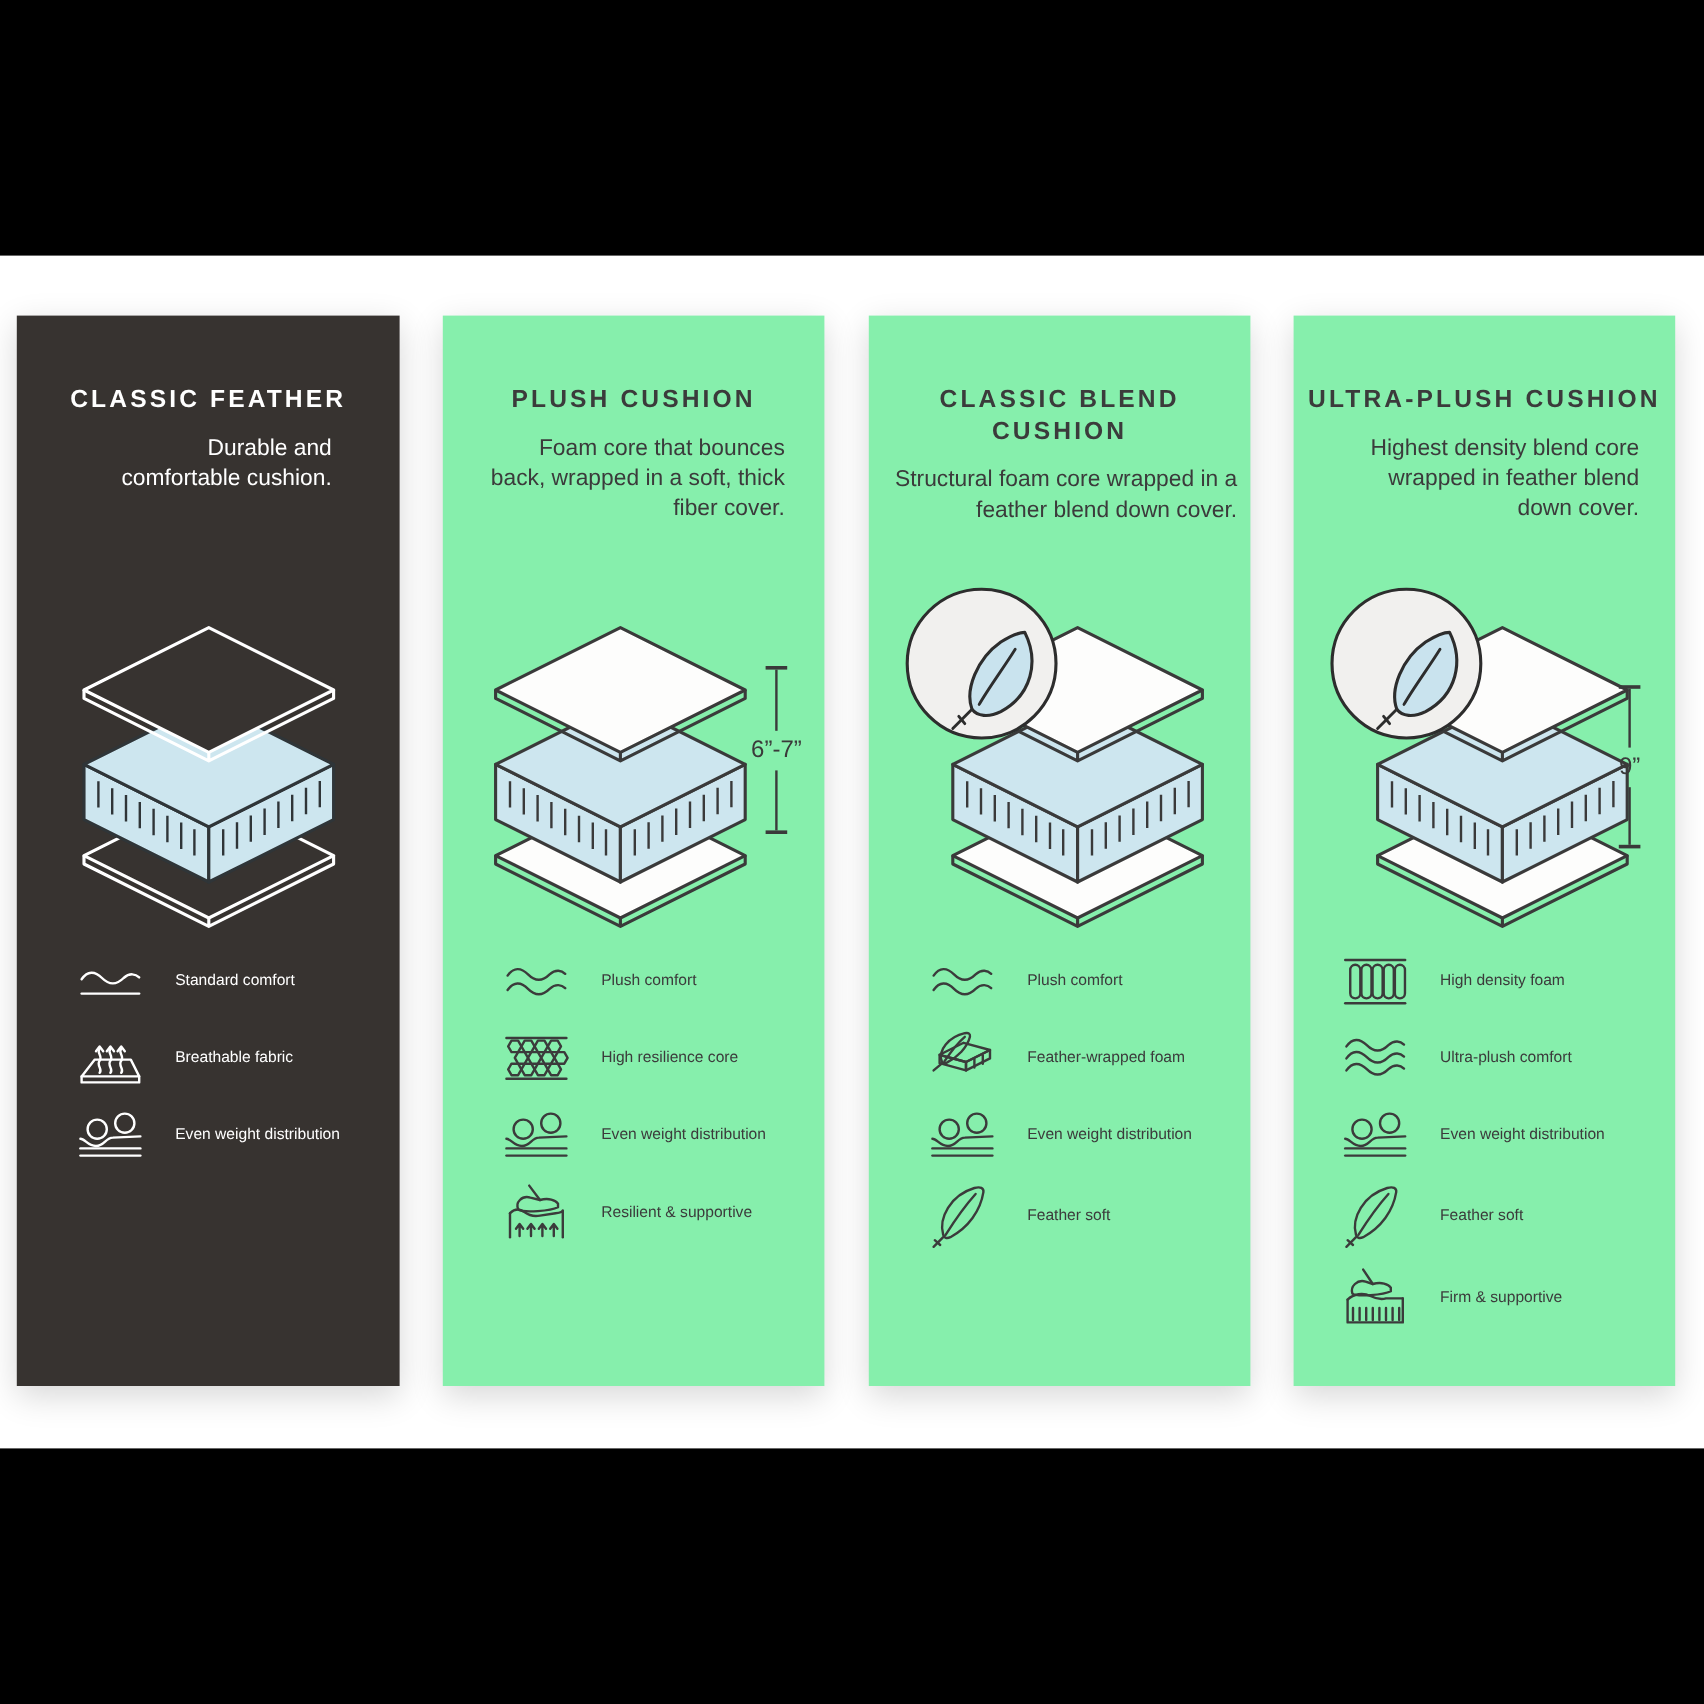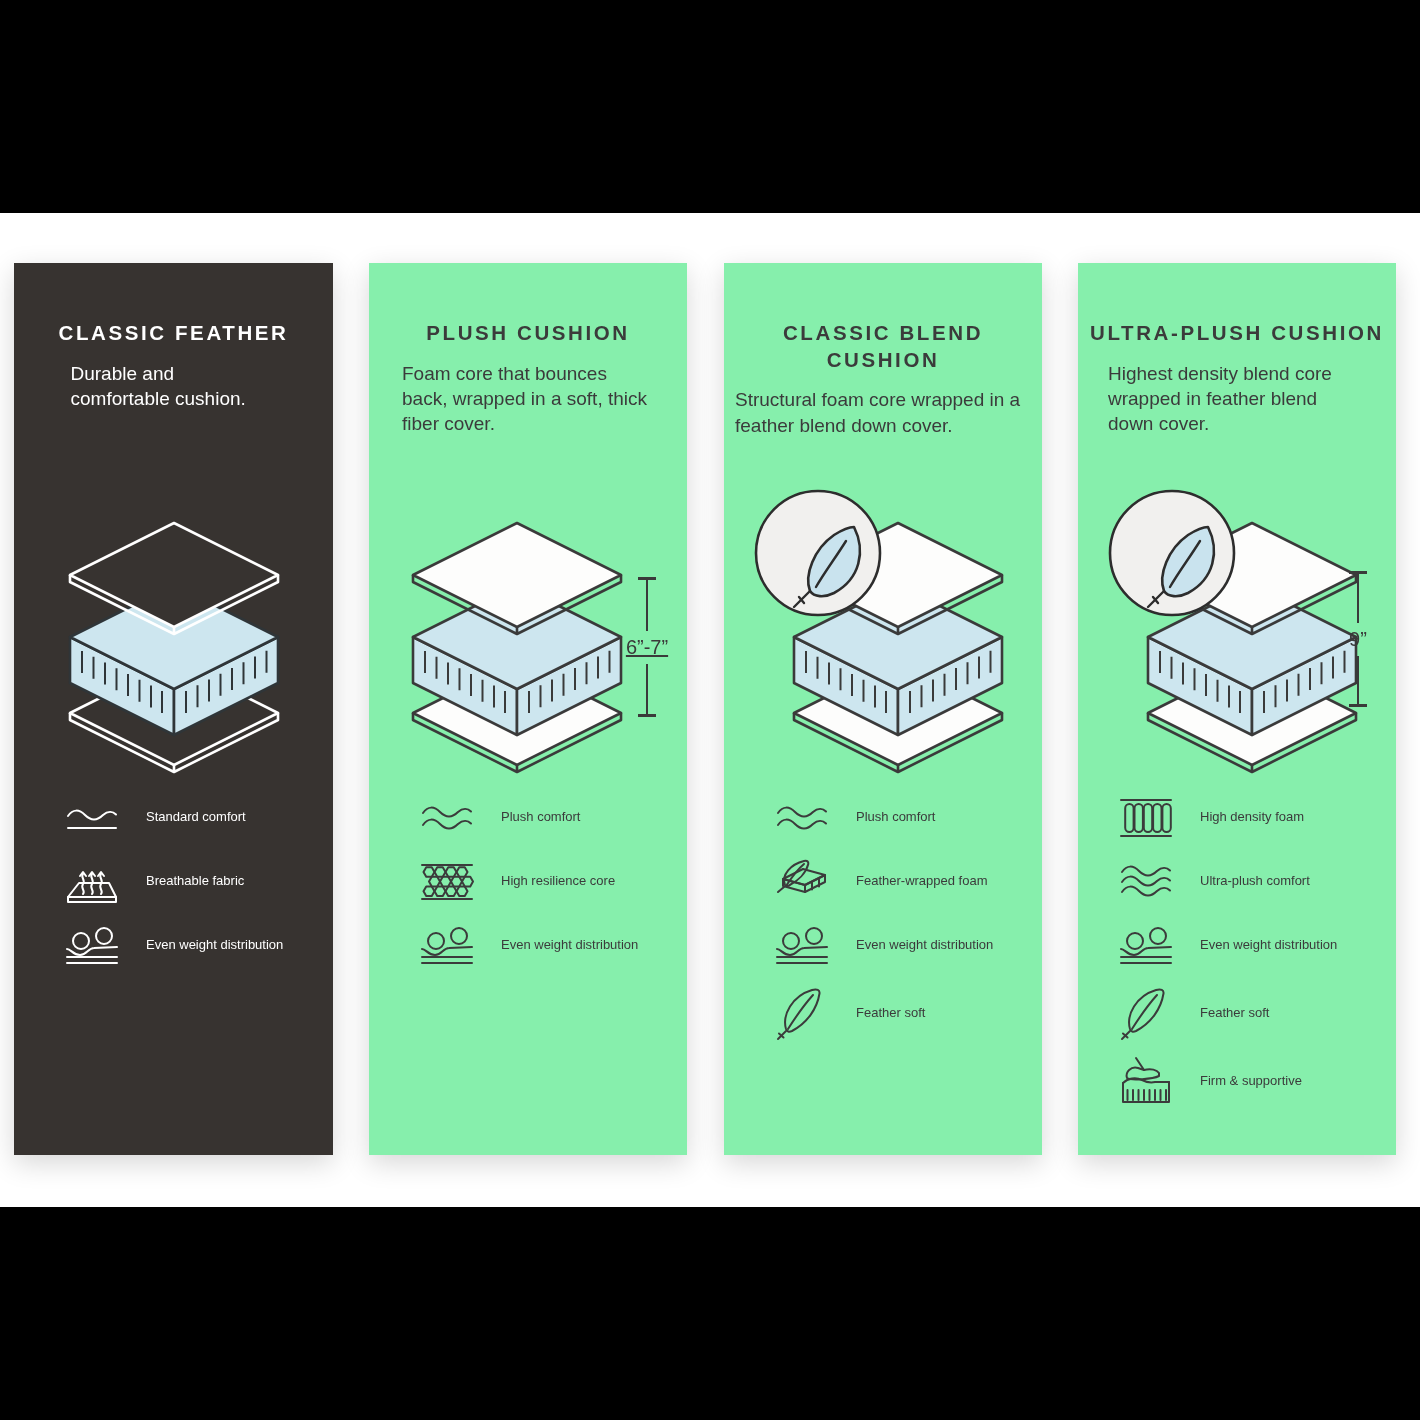--- a/index.html
+++ b/index.html
@@ -26,21 +26,21 @@
   #panel-feather{left:724px;}
   #panel-ultra{left:1078px;}
 
   .panel-title{
     margin:0;padding:57px 8px 0 8px;
     font-size:20.5px;font-weight:bold;letter-spacing:2.6px;
     text-align:center;line-height:1.3;
   }
   .panel-desc{
     margin:14px auto 0 auto;
-    font-size:19px;line-height:1.33;text-align:left;
+    font-size:19px;line-height:1.33;text-align:right;
   }
   #panel-classic .panel-desc{max-width:206px;}
   #panel-plush  .panel-desc{max-width:252px;}
   #panel-feather .panel-desc{max-width:296px;}
   #panel-ultra  .panel-desc{max-width:258px;}
 
   .illo{position:absolute;top:224px;width:280px;height:295px;}
   #panel-classic .illo{left:10px;}
   #panel-plush   .illo{left:-2px;}
   #panel-feather .illo{left:24px;}
@@ -51,21 +51,21 @@
   .foamface{fill:var(--foam);stroke:var(--foam-line);stroke-width:2.6;stroke-linejoin:round;}
   .foamtick{fill:none;stroke:var(--foam-line);stroke-width:2;}
   .fcircle{fill:#f1f0ee;stroke:#2d2d2d;stroke-width:2.6;}
   .fblade{fill:#c9e3ee;stroke:#2d2d2d;stroke-width:2.6;stroke-linejoin:round;}
   .fline{fill:none;stroke:#2d2d2d;stroke-width:2.4;stroke-linecap:round;}
 
   .measure{
     position:absolute;width:48px;display:flex;flex-direction:column;align-items:center;
     color:#3a3a3a;
   }
-  #panel-plush .measure{right:16px;top:314px;height:140px;text-decoration:underline;}
+  #panel-plush .measure{right:16px;top:292px;height:140px;}
   #panel-ultra .measure{right:14px;top:308px;height:136px;}
   .measure .cap{width:18px;height:3px;background:currentColor;flex:0 0 auto;}
   .measure .seg{width:2.5px;flex:1 1 auto;background:currentColor;}
   .measure .mlabel{font-size:20px;padding:5px 0;white-space:nowrap;}
 
   .features{position:absolute;top:530px;left:46px;right:6px;}
   #panel-ultra .features{left:36px;}
   .feat{display:flex;align-items:center;margin-bottom:15px;min-height:49px;}
   .feat .ic{flex:0 0 64px;width:64px;margin-right:22px;display:flex;justify-content:center;align-items:center;}
   .feat .ic svg{display:block;}
@@ -196,20 +196,36 @@
       <span class="ic">
         <svg width="56" height="44" viewBox="0 0 56 44">
           <circle cx="17" cy="17" r="8"></circle>
             <circle cx="40" cy="12" r="8"></circle>
           <path d="M3,25 C7,25 9,31 16,31 C23,31 24,24 30,24 L53,23"></path>
           <path d="M3,33 L53,33"></path>
             <path d="M3,39 L53,39"></path>
         </svg>
       </span>
       <span class="lbl">Even weight distribution</span>
+    </div>
+    <div class="feat">
+      <span class="ic">
+        <svg width="56" height="50" viewBox="0 0 56 50">
+          <path d="M6,26 L6,46"></path>
+            <path d="M50,24 L50,46"></path>
+          <path d="M6,26 C10,22 14,22 18,25 C22,28 26,29 31,28 L44,26 C48,25.5 50,24.5 50,24"></path>
+          <path d="M22,3 L31,15"></path>
+          <path d="M13,23 C10,17 16,11 23,13 L31,15 C38,13 44,15 46,18 L46,21 C40,24 18,26 13,23 Z"></path>
+          <path d="M14,45 L14,36 M11,39 L14,35 L17,39"></path>
+          <path d="M23.5,45 L23.5,36 M20.5,39 L23.5,35 L26.5,39"></path>
+          <path d="M33,45 L33,36 M30,39 L33,35 L36,39"></path>
+          <path d="M42.5,45 L42.5,36 M39.5,39 L42.5,35 L45.5,39"></path>
+        </svg>
+      </span>
+      <span class="lbl">Resilient &amp; supportive</span>
     </div>
   </div>
 </section>
 
 <section class="panel light" id="panel-feather">
   <h2 class="panel-title">CLASSIC BLEND CUSHION</h2>
   <p class="panel-desc">Structural foam core wrapped in a feather blend down cover.</p>
 
   <div class="illo">
     <svg width="280" height="295" viewBox="-30 -30 280 295">

